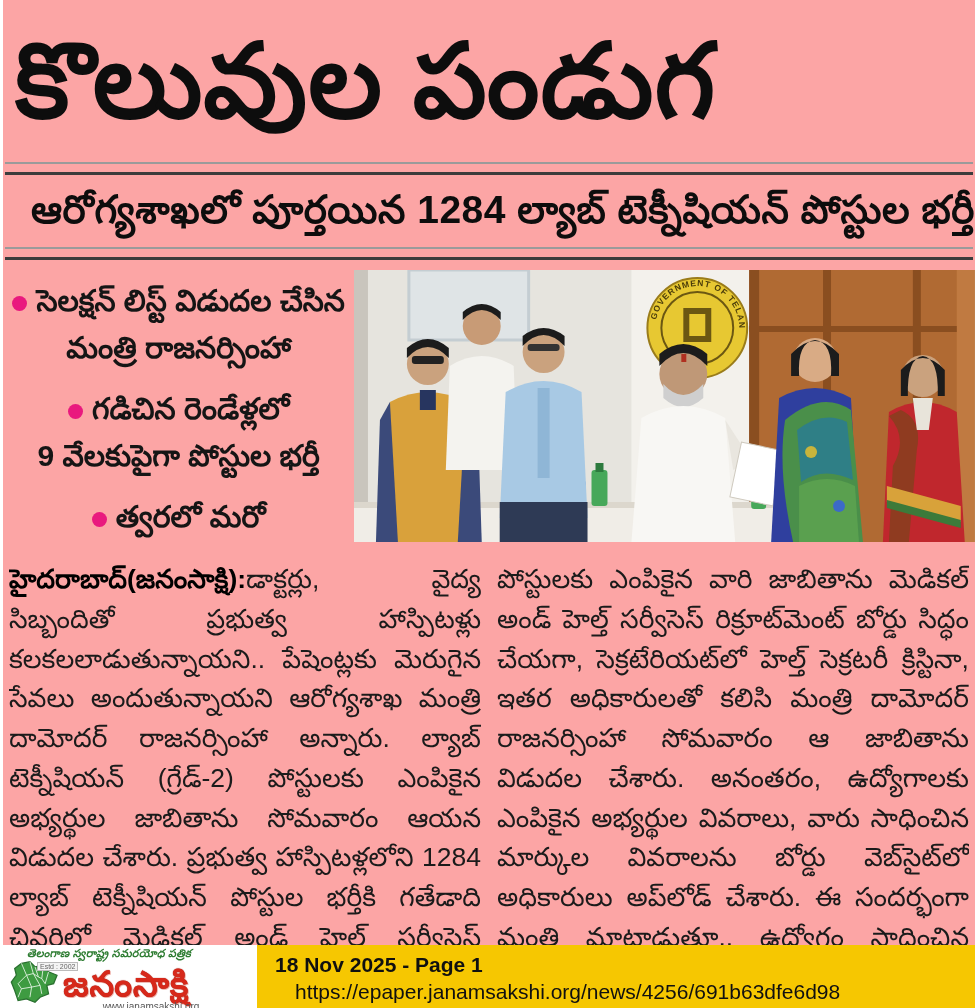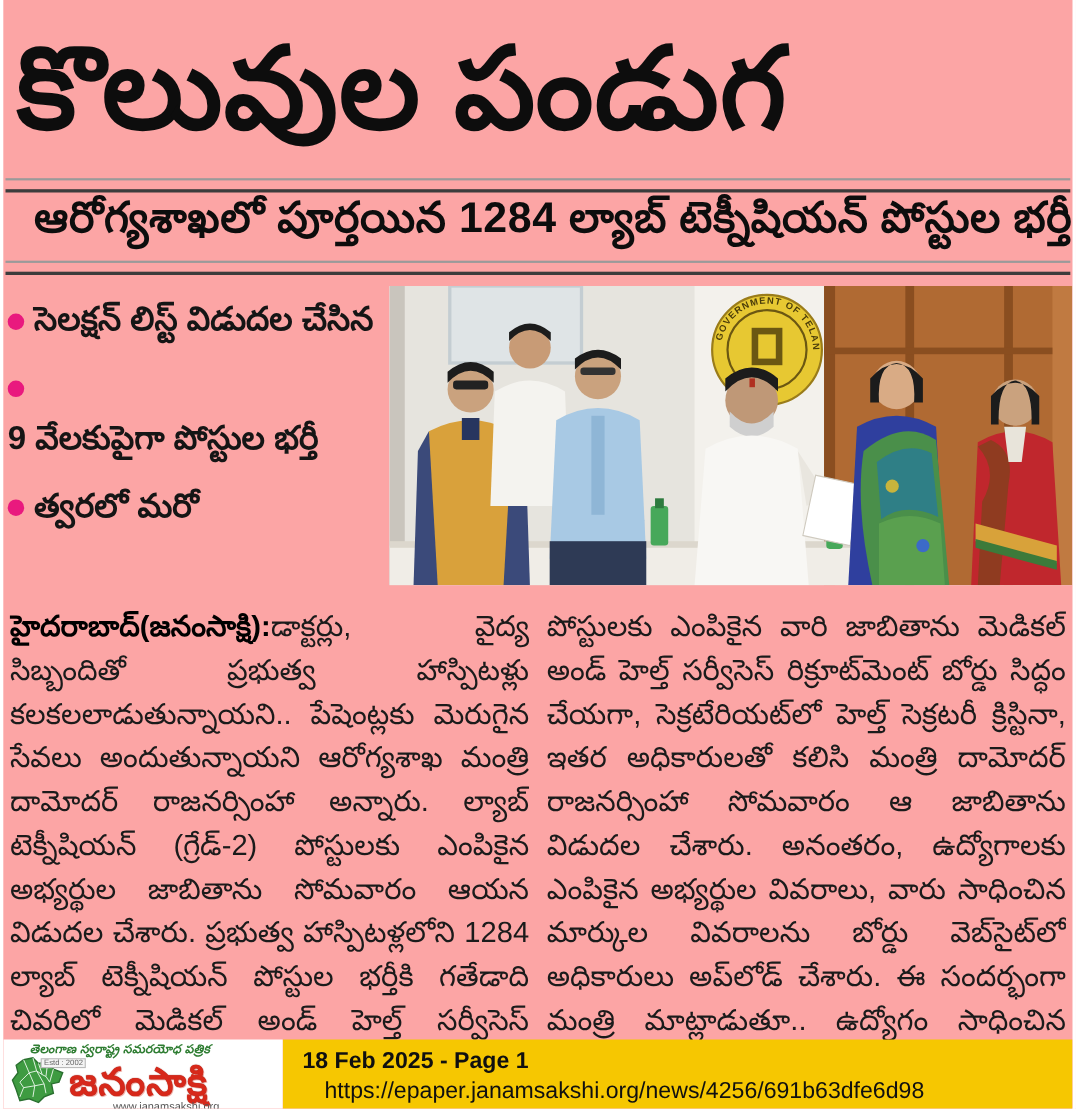--- a/index.html
+++ b/index.html
@@ -13,28 +13,28 @@
     padding:6px 12px 4px 12px;height:152px;display:flex;align-items:center;
   }
   .headline h1{
     margin:0;font-size:104px;line-height:1.05;font-weight:bold;color:#0d0d0d;
     letter-spacing:1px;white-space:nowrap;
   }
   
   .rule{height:8px;border-top:2px solid #9a9a9a;border-bottom:3px solid #3c3c3c;margin:0 2px;}
   
   .subheadline{
-    height:56px;display:flex;padding:2px 10px 4px 28px;
+    height:56px;display:flex;align-items:center;padding:12px 10px 4px 28px;
   }
   .subheadline h2{
     margin:0;font-size:39px;font-weight:bold;color:#0d0d0d;white-space:nowrap;letter-spacing:0.5px;
   }
   
   .mid{display:flex;padding:10px 0 6px 0;height:276px;}
-  .highlights{width:352px;padding:8px 4px 0 4px;box-sizing:border-box;text-align:left;}
+  .highlights{width:352px;padding:8px 4px 0 4px;box-sizing:border-box;text-align:center;}
   .hl-item{font-size:30px;font-weight:600;color:#151515;line-height:1.55;margin-bottom:15px;}
   .bullet{
     display:inline-block;width:15px;height:15px;border-radius:50%;
     background:#e9197e;margin-right:9px;vertical-align:middle;
   }
   .photo{
     width:622px;height:272px;position:relative;overflow:hidden;background:#e6e4de;
   }
   .photo svg{display:block;width:100%;height:100%;}
   
@@ -83,23 +83,24 @@
   <div class="subheadline">
     <h2>ఆరోగ్యశాఖలో  పూర్తయిన 1284 ల్యాబ్ టెక్నీషియన్ పోస్టుల భర్తీ</h2>
   </div>
 
   <div class="rule"></div>
 
   <div class="mid">
     <div class="highlights">
       <div class="hl-item">
         <span class="bullet"></span><span>సెలక్షన్ లిస్ట్ విడుదల చేసిన</span><br>
+        <span>మంత్రి రాజనర్సింహా</span>
       </div>
       <div class="hl-item">
-        <span class="bullet"></span><br>
+        <span class="bullet"></span><span>గడిచిన రెండేళ్లలో</span><br>
         <span>9 వేలకుపైగా పోస్టుల భర్తీ</span>
       </div>
       <div class="hl-item">
         <span class="bullet"></span><span>త్వరలో మరో</span><br>
       </div>
     </div>
 
     <div class="photo">
       <svg viewBox="0 0 622 272" preserveAspectRatio="none">
 
@@ -215,18 +216,18 @@
       <div class="logo-row">
         <svg class="logo-map" viewBox="0 0 60 52">
           <path d="M14 4 L24 2 L30 8 L40 6 L46 14 L56 18 L52 28 L44 30 L46 40 L36 44 L30 50 L20 46 L10 48 L6 36 L2 26 L8 18 L6 10 Z" fill="#3e9b41" stroke="#2a7030" stroke-width="1.5"></path>
           <path d="M14 4 L20 18 L10 28 M24 2 L28 16 L20 18 M30 8 L34 20 L28 16 M40 6 L38 22 L34 20 M46 14 L42 28 L38 22 M20 18 L26 32 L14 34 M28 16 L36 30 L26 32 M10 28 L14 34 L10 44 M26 32 L24 44 M36 30 L38 40" fill="none" stroke="#eaf6ea" stroke-width="1"></path>
         </svg>
         <div class="logo-name">జనంసాక్షి</div>
       </div>
       <div class="logo-site">www.janamsakshi.org</div>
     </div>
     <div class="yellow-bar">
-      <div class="yb-date">18 Feb 2025 - Page 1</div>
+      <div class="yb-date">18 Nov 2025 - Page 1</div>
       <a class="yb-url" href="#">https://epaper.janamsakshi.org/news/4256/691b63dfe6d98</a>
     </div>
   </div>
 
 </div>
 
 </body></html>

